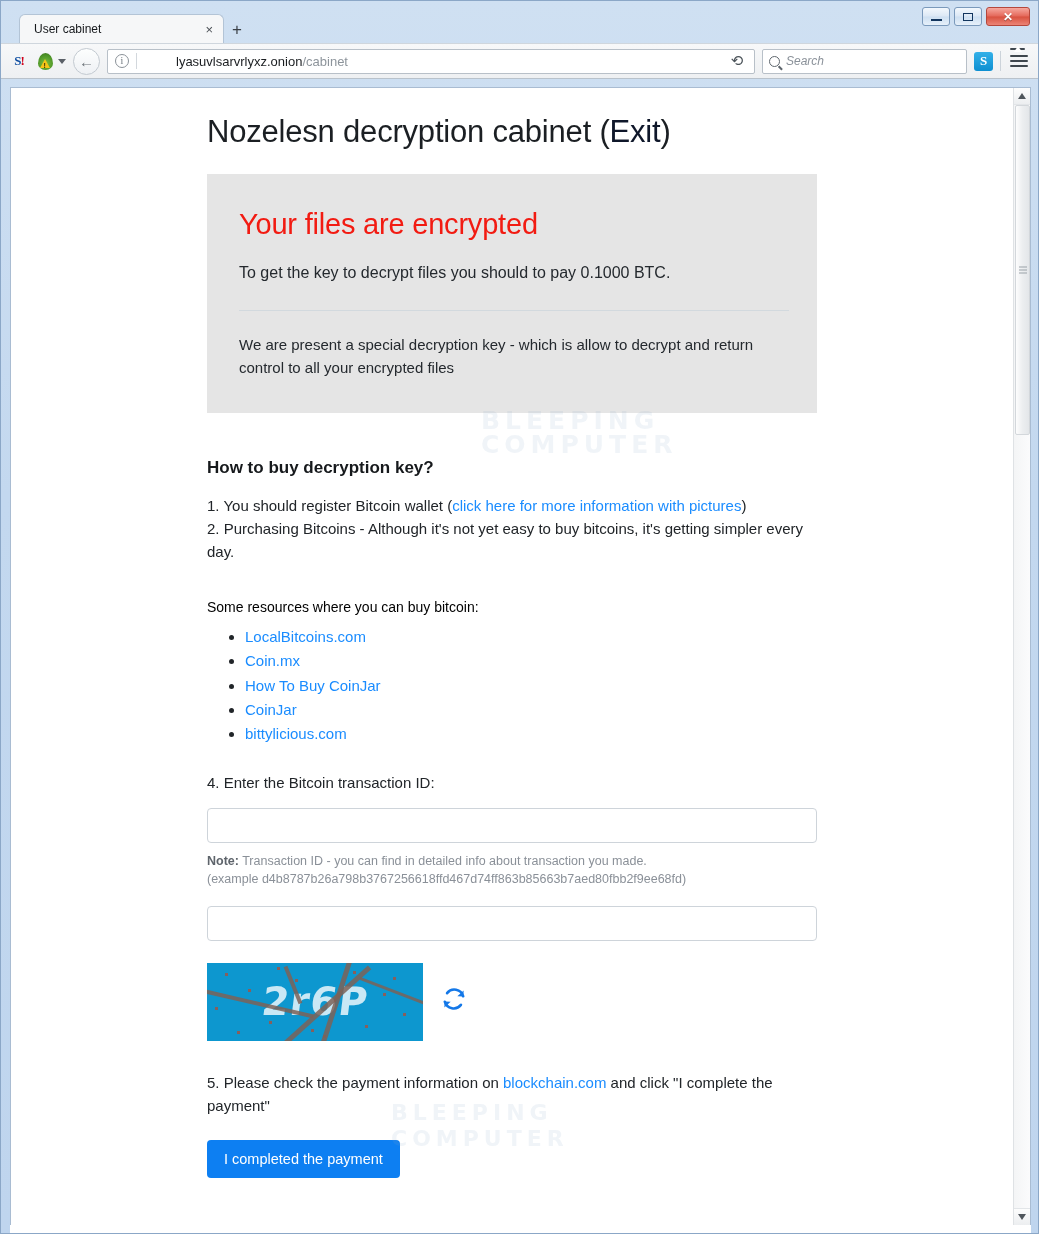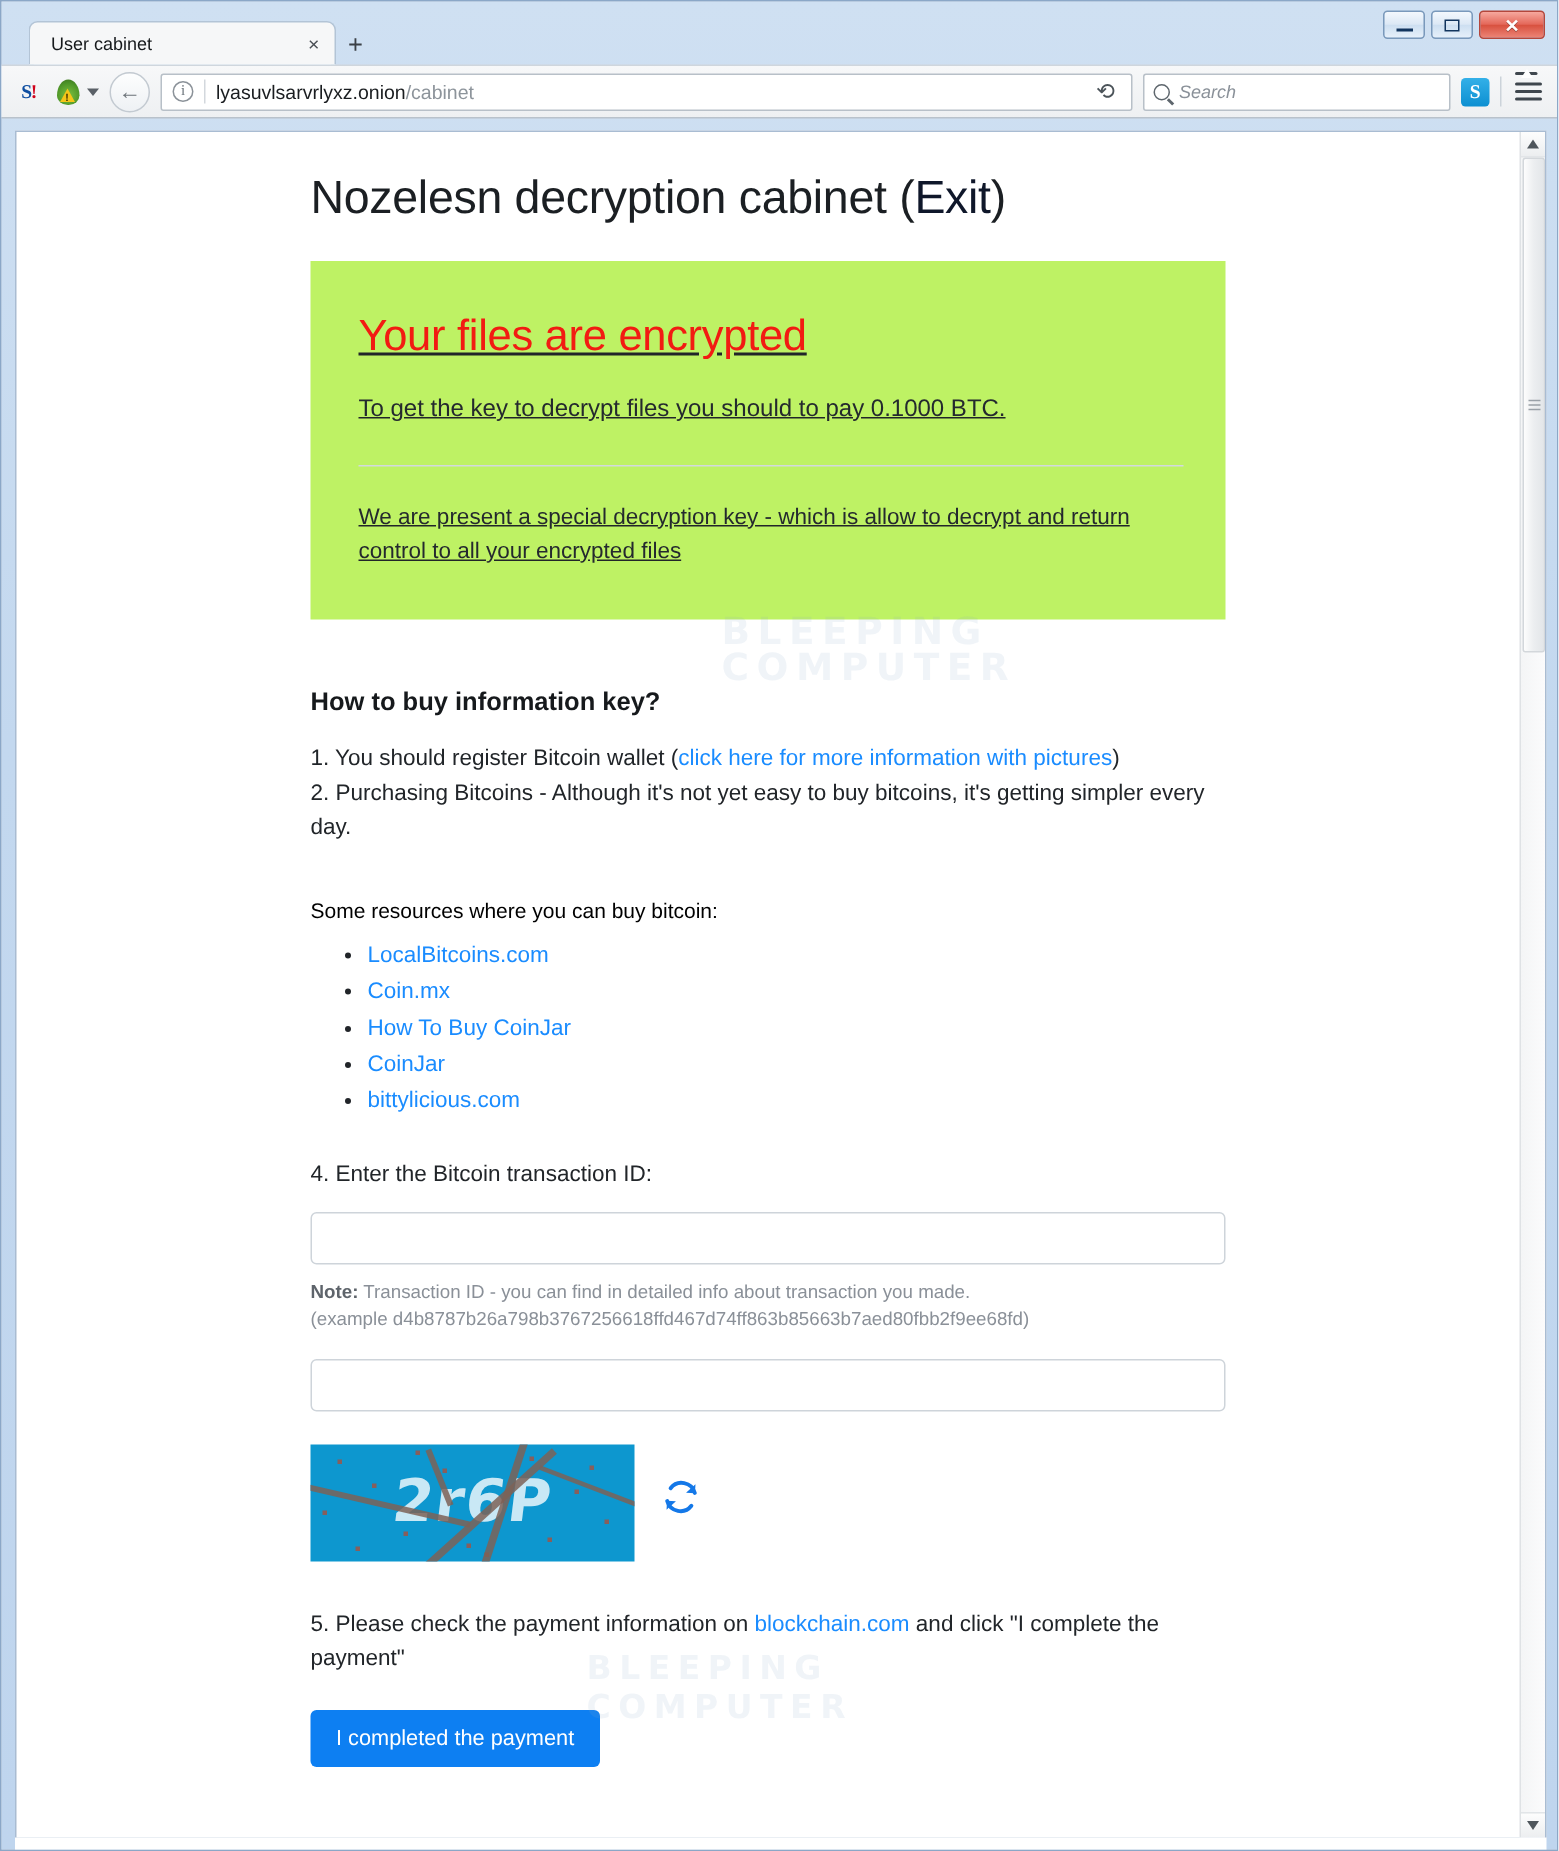--- a/index.html
+++ b/index.html
@@ -158,20 +158,21 @@
     font-size: 10px; font-family:"Liberation Serif", serif;
     display:flex; align-items:center; justify-content:center;
     flex: none;
     line-height: 1;
   }
   .url-sep { width:1px; height:16px; background:#d3d8dd; margin: 0 7px; flex:none; }
   .url-text {
     font-size: 13px; color: #1a1d20;
     white-space: nowrap; overflow: hidden; text-overflow: ellipsis;
     flex: 1;
+    margin-left: 32px;
   }
   .url-text .dim { color: #8d949b; }
   .reload-btn {
     flex: none;
     font-size: 15px; color: #4b5359;
     padding: 0 6px;
     cursor: pointer;
     transform: scaleX(-1);
   }
 
@@ -259,24 +260,23 @@
     font-size: 31px;
     font-weight: 400;
     margin: 0 0 18px 0;
     color: #1b1f23;
     letter-spacing: -0.2px;
   }
   a { color: #1a8cff; text-decoration: none; }
   .exit-link { color: #0f172a; }
 
   .alert-box {
-    background: #bef264;
+    background: #e5e5e5;
     padding: 28px 28px 34px 32px;
     margin-bottom: 42px;
-    text-decoration: underline;
   }
   .alert-title {
     color: #f21b12;
     font-size: 29px;
     font-weight: 400;
     margin: 0 0 14px 0;
     letter-spacing: -0.2px;
   }
   .alert-sub {
     font-size: 16px;
@@ -541,21 +541,21 @@
 
         <h1 class="page-title"><span>Nozelesn decryption cabinet (</span><a href="#" class="exit-link">Exit</a><span>)</span></h1>
 
         <div class="alert-box">
           <h2 class="alert-title">Your files are encrypted</h2>
           <p class="alert-sub">To get the key to decrypt files you should to pay 0.1000 BTC.</p>
           <hr class="alert-hr">
           <p class="alert-body">We are present a special decryption key - which is allow to decrypt and return control to all your encrypted files</p>
         </div>
 
-        <h2 class="section-title">How to buy information key?</h2>
+        <h2 class="section-title">How to buy decryption key?</h2>
 
         <div class="steps">
           <p class="step-line"><span>1. You should register Bitcoin wallet (</span><a href="#">click here for more information with pictures</a><span>)</span></p>
           <p class="step-line">2. Purchasing Bitcoins - Although it's not yet easy to buy bitcoins, it's getting simpler every day.</p>
         </div>
 
         <h3 class="resources-title">Some resources where you can buy bitcoin:</h3>
         <ul class="resource-list">
           <li><a href="#">LocalBitcoins.com</a></li>
           <li><a href="#">Coin.mx</a></li>

